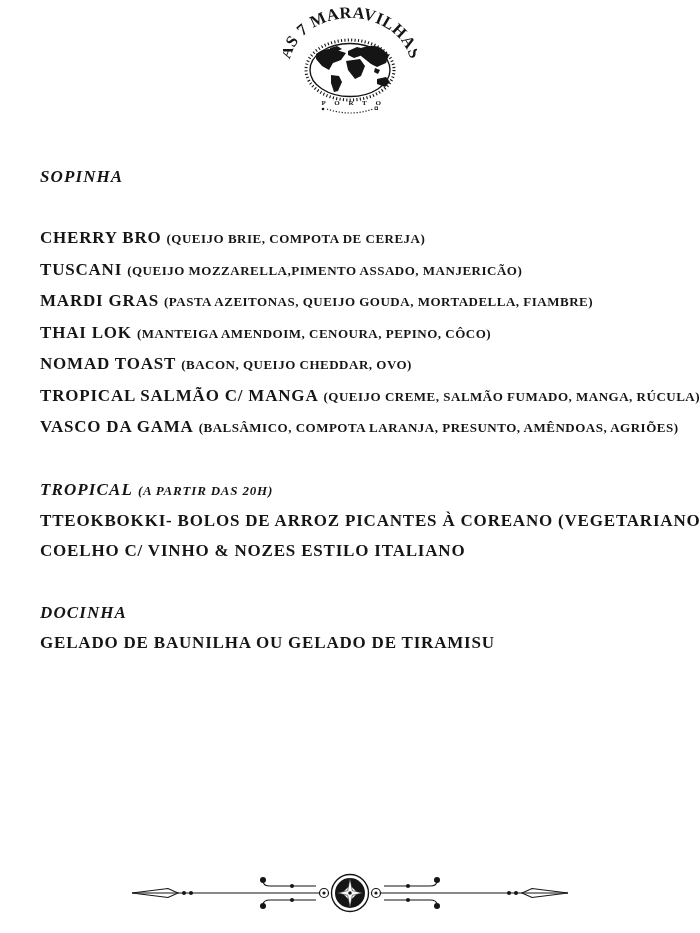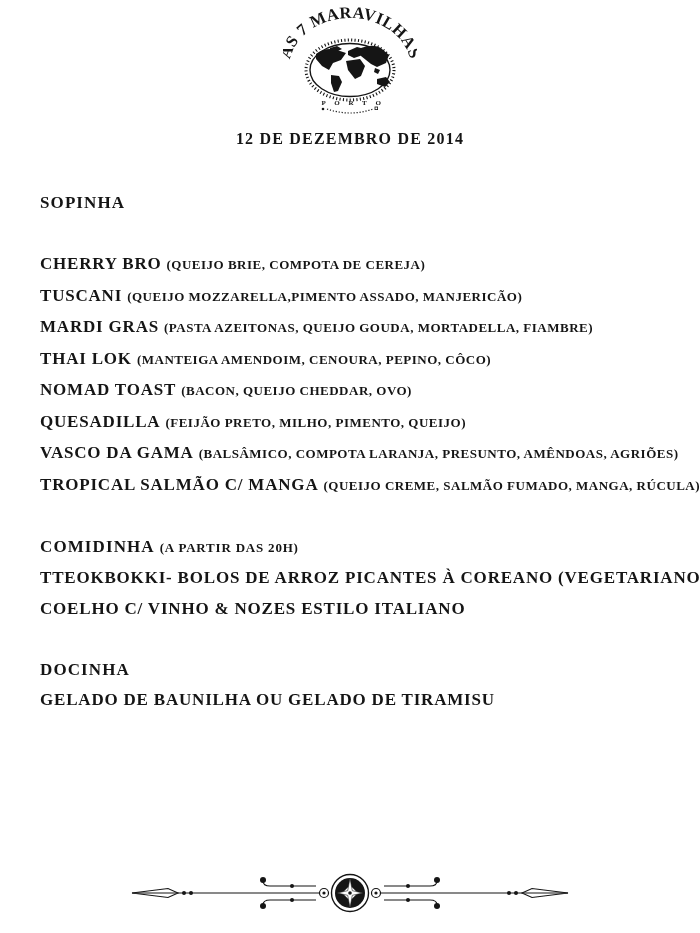--- a/index.html
+++ b/index.html
@@ -21,21 +21,21 @@
   .logo { display: inline-block; line-height: 0; }
   .date-line {
     margin-top: 8px;
     font-size: 16px;
     font-weight: 700;
     letter-spacing: 1.2px;
   }
   .menu { padding: 0 40px; margin-top: 40px; }
   .section { margin-bottom: 31px; }
   .section:last-child { margin-bottom: 16px; }
-  .section-header { line-height: 30px; white-space: nowrap; }
+  .section-header { line-height: 30px; white-space: nowrap; font-style: italic; }
   .section-title {
     font-size: 17px;
     font-weight: 700;
     letter-spacing: 1.1px;
   }
   .section-subtitle {
     font-size: 13px;
     font-weight: 700;
     letter-spacing: 0.8px;
     margin-left: 5px;
@@ -94,21 +94,20 @@
           <path d="M94 73 l9 -2 4 5 -5 5 -8 -3 z"></path>
         </g>
 
         <text x="70" y="99" text-anchor="middle" font-family="Liberation Serif, serif" font-weight="bold" font-size="7" letter-spacing="3.5" fill="#151515">P O R T O</text>
 
         <path d="M 44 103 q 23 8 46 0" stroke="#151515" fill="none" stroke-width="1.2" stroke-dasharray="1.2 1.8"></path>
         <circle cx="40" cy="103" r="1.3" fill="#151515"></circle>
         <rect x="92" y="101" width="2.6" height="2.6" fill="none" stroke="#151515" stroke-width="0.8"></rect>
       </svg>
     </div>
-    <div class="date-line">12 DE DEZEMBRO DE 2014</div>
   </header>
 
   <main class="menu" id="menu-root">
   <section class="section">
     <div class="section-header">
       <span class="section-title">SOPINHA</span>
     </div>
   </section>
 
   <section class="section">
@@ -126,37 +125,34 @@
   </div>
 
   <div class="menu-item">
     <span class="item-name">THAI LOK</span><span class="item-desc">(MANTEIGA AMENDOIM, CENOURA, PEPINO, CÔCO)</span>
   </div>
 
   <div class="menu-item">
     <span class="item-name">NOMAD TOAST</span><span class="item-desc">(BACON, QUEIJO CHEDDAR, OVO)</span>
   </div>
 
-  <div class="menu-item">
-    <span class="item-name">QUESADILLA</span><span class="item-desc">(FEIJÃO PRETO, MILHO, PIMENTO, QUEIJO)</span>
+
+  <div class="menu-item">
+    <span class="item-name">TROPICAL SALMÃO C/ MANGA</span><span class="item-desc">(QUEIJO CREME, SALMÃO FUMADO, MANGA, RÚCULA)</span>
   </div>
 
   <div class="menu-item">
     <span class="item-name">VASCO DA GAMA</span><span class="item-desc">(BALSÂMICO, COMPOTA LARANJA, PRESUNTO, AMÊNDOAS, AGRIÕES)</span>
   </div>
-
-  <div class="menu-item">
-    <span class="item-name">TROPICAL SALMÃO C/ MANGA</span><span class="item-desc">(QUEIJO CREME, SALMÃO FUMADO, MANGA, RÚCULA)</span>
-  </div>
 </div>
   </section>
 
   <section class="section">
     <div class="section-header">
-      <span class="section-title">COMIDINHA</span><span class="section-subtitle">(A PARTIR DAS 20H)</span>
+      <span class="section-title">TROPICAL</span><span class="section-subtitle">(A PARTIR DAS 20H)</span>
     </div>
     <div class="section-items">
   <div class="menu-item">
     <span class="item-name">TTEOKBOKKI- BOLOS DE ARROZ PICANTES À COREANO (VEGETARIANO)</span>
   </div>
 
   <div class="menu-item">
     <span class="item-name">COELHO C/ VINHO &amp; NOZES ESTILO ITALIANO</span>
   </div>
 </div>

